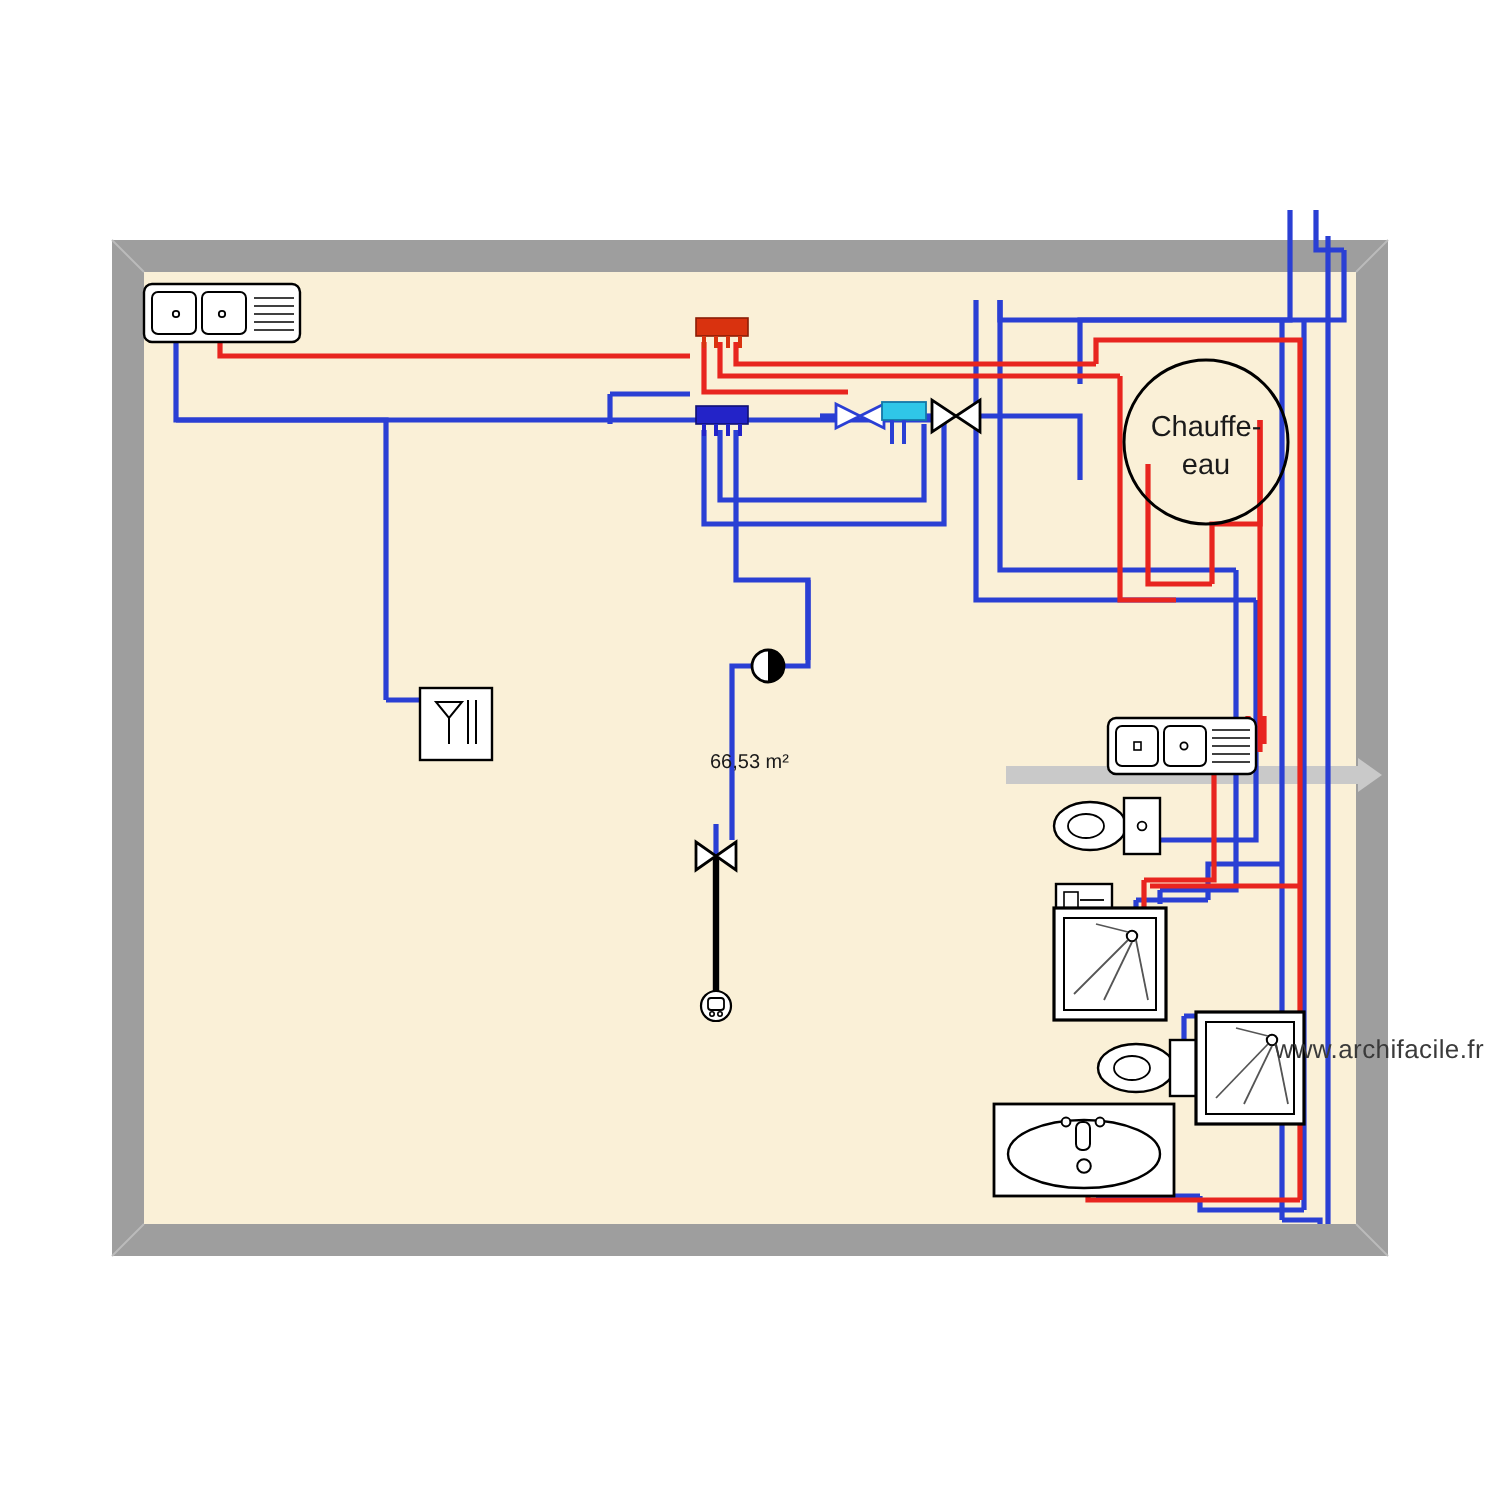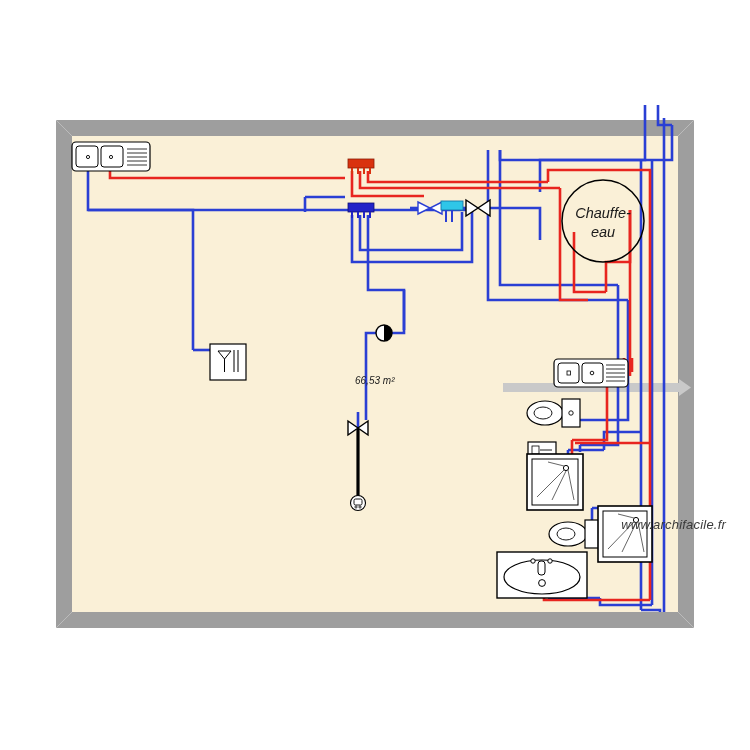--- a/index.html
+++ b/index.html
@@ -12,41 +12,40 @@
     height: 750px;
     font-family: "Liberation Sans", sans-serif;
     position: relative;
     overflow: hidden;
   }
   #plan-root {
     position: absolute;
     left: 0; top: 0;
     width: 750px;
     height: 587px;
-    font-style: italic;
   }
   svg.plan-svg {
     display: block;
     width: 750px;
     height: 750px;
   }
   text {
     font-family: "Liberation Sans", sans-serif;
     fill: #1a1a1a;
   }
   .lbl-area {
     font-size: 10px;
   }
   .lbl-heater {
     font-size: 14.5px;
     text-anchor: middle;
   }
   .watermark {
     position: absolute;
-    right: 24px;
+    right: 8px;
     bottom: 55px;
     font-size: 13px;
     color: #3a3a3a;
     font-family: "Liberation Sans", sans-serif;
     letter-spacing: 0.2px;
   }
 </style>
 </head>
 <body>
 

